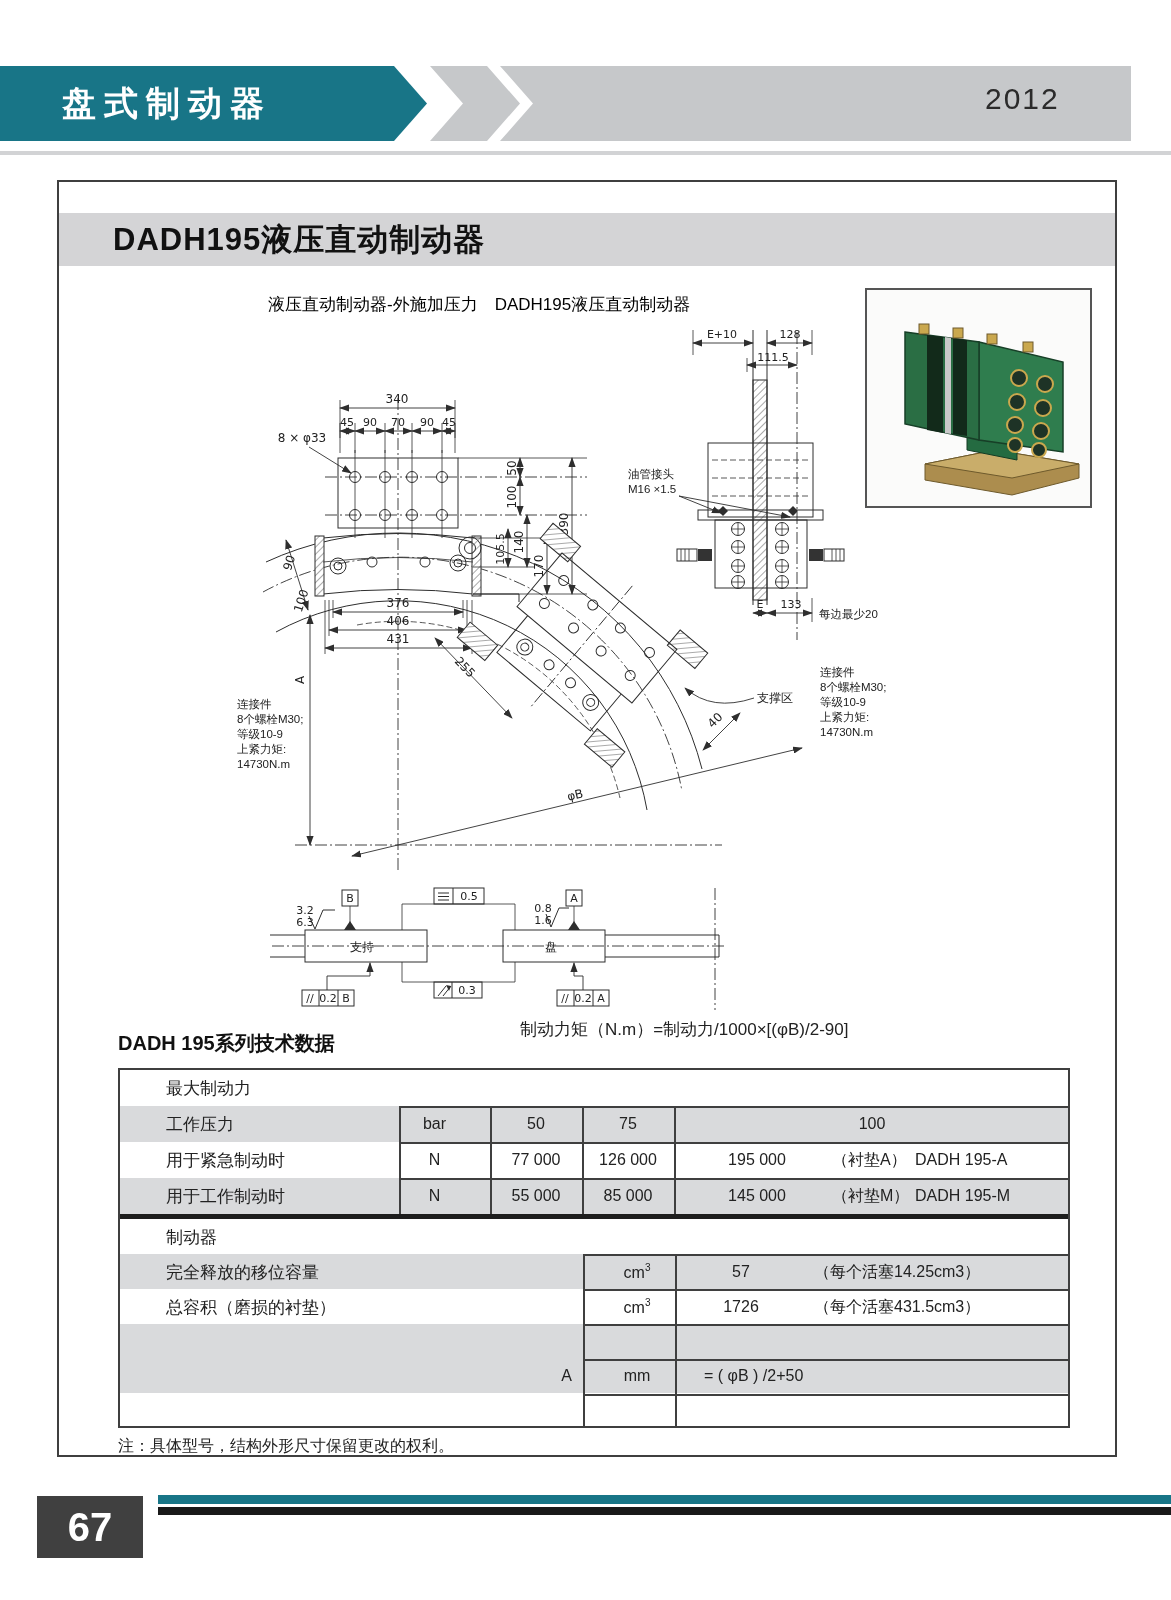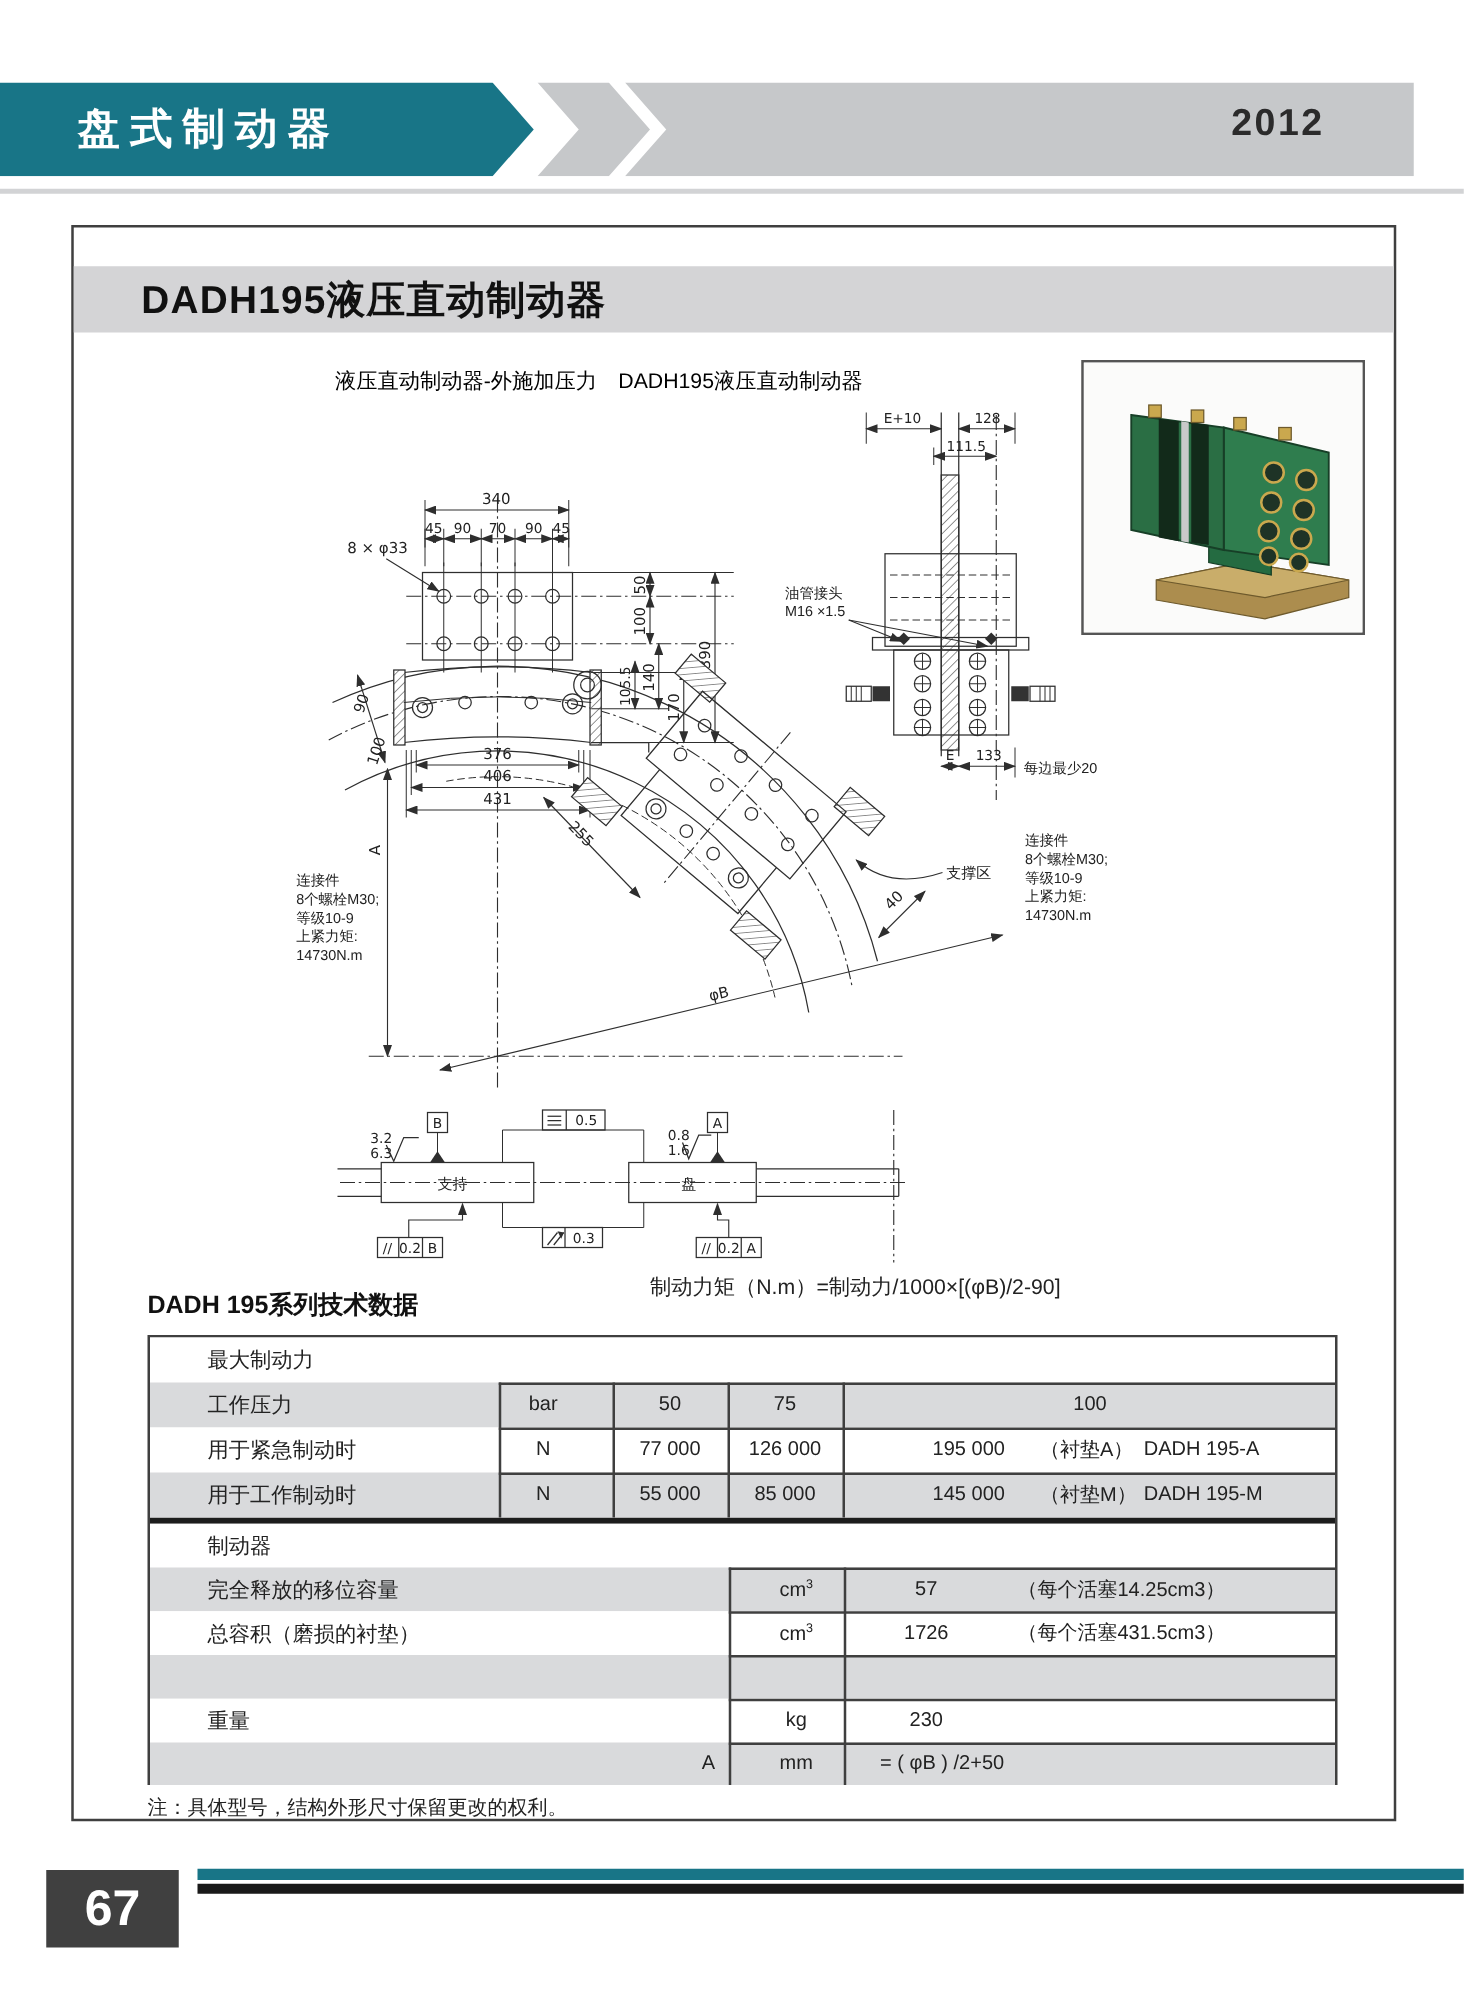--- a/index.html
+++ b/index.html
@@ -3,21 +3,21 @@
 <meta charset="utf-8">
 <style>
   html,body{margin:0;padding:0;background:#fff;}
   body{width:1171px;height:1600px;position:relative;overflow:hidden;
        font-family:"Liberation Sans","DejaVu Sans",sans-serif;color:#222;}
   .abs{position:absolute;}
   
   #hdr-svg{position:absolute;left:0;top:66px;}
   #hdr-title{position:absolute;left:62px;top:66px;height:74px;line-height:74px;
     color:#fff;font-size:34px;font-weight:bold;letter-spacing:8px;}
-  #hdr-year{position:absolute;left:985px;top:82px;font-size:30px;color:#2b2b2b;letter-spacing:2px;font-weight:bold;}
+  #hdr-year{position:absolute;left:985px;top:82px;font-size:30px;color:#2b2b2b;letter-spacing:2px;}
   #hdr-rule{position:absolute;left:0;top:151px;width:1171px;height:4px;background:#d2d3d5;}
   
   #box{position:absolute;left:57px;top:180px;width:1060px;height:1277px;
        border:2px solid #3f3f3f;box-sizing:border-box;background:#fff;}
   #sec-bar{position:absolute;left:59px;top:213px;width:1056px;height:53px;background:#d4d4d6;}
   #sec-title{position:absolute;left:113px;top:219px;font-size:31px;font-weight:bold;letter-spacing:1px;color:#111;}
   #caption{position:absolute;left:268px;top:293px;font-size:17px;color:#000000;}
   
   #photo{position:absolute;left:865px;top:288px;width:227px;height:220px;
          border:2px solid #555;box-sizing:border-box;background:#fbfbfa;}
@@ -30,21 +30,21 @@
        border:2px solid #3f3f3f;box-sizing:border-box;background:#fff;}
   .trow{position:relative;width:100%;}
   .bg-g{background:#d9dadc;} .bg-w{background:#fff;}
   .h36{height:36px;} .h35{height:35px;} .h34{height:34px;}
   .cell,.lbl,.pre{position:absolute;top:50%;transform:translateY(-50%);font-size:16px;white-space:nowrap;}
   .lbl{left:46px;font-size:17px;}
   .cu{left:279px;width:71px;text-align:center;}
   .c1{left:370px;width:92px;text-align:center;}
   .c2{left:462px;width:92px;text-align:center;}
   .c3full{left:554px;width:396px;text-align:center;}
-  .c3v{left:582px;width:146px;text-align:center;}
+  .c3v{left:564px;width:146px;text-align:center;}
   .c3b{left:712px;}
   .mdl{left:795px;}
   .u2{left:463px;width:108px;text-align:center;}
   .u2 sup{font-size:10px;}
   .v2{left:555px;width:132px;text-align:center;}
   .x2{left:694px;}
   .v2l{left:584px;}
   .pre{left:380px;width:72px;text-align:right;font-size:16px;}
   .sep{height:5px;background:#1d1d1d;width:100%;}
   .bline{position:absolute;background:#3f3f3f;pointer-events:none;}
@@ -487,25 +487,20 @@
   </div>
   <div class="trow bg-w h35">
     <span class="lbl">总容积（磨损的衬垫）</span>
     <span class="cell u2"><span>cm</span><sup>3</sup></span>
     <span class="cell v2">1726</span>
     <span class="cell x2">（每个活塞431.5cm3）</span>
   </div>
   <div class="trow bg-g h35">
     <span class="lbl"></span>
   </div>
-  <div class="trow bg-w h35">
-    <span class="lbl">重量</span>
-    <span class="cell u2"><span>kg</span></span>
-    <span class="cell v2">230</span>
-  </div>
   <div class="trow bg-g h34">
     <span class="pre">A</span>
     <span class="cell u2"><span>mm</span></span>
     <span class="cell v2l">= ( φB ) /2+50</span>
   </div>
 
   <div class="bline" style="left:279px;top:36px;width:2px;height:108px;"></div>
   <div class="bline" style="left:370px;top:36px;width:2px;height:108px;"></div>
   <div class="bline" style="left:462px;top:36px;width:2px;height:108px;"></div>
   <div class="bline" style="left:554px;top:36px;width:2px;height:108px;"></div>

